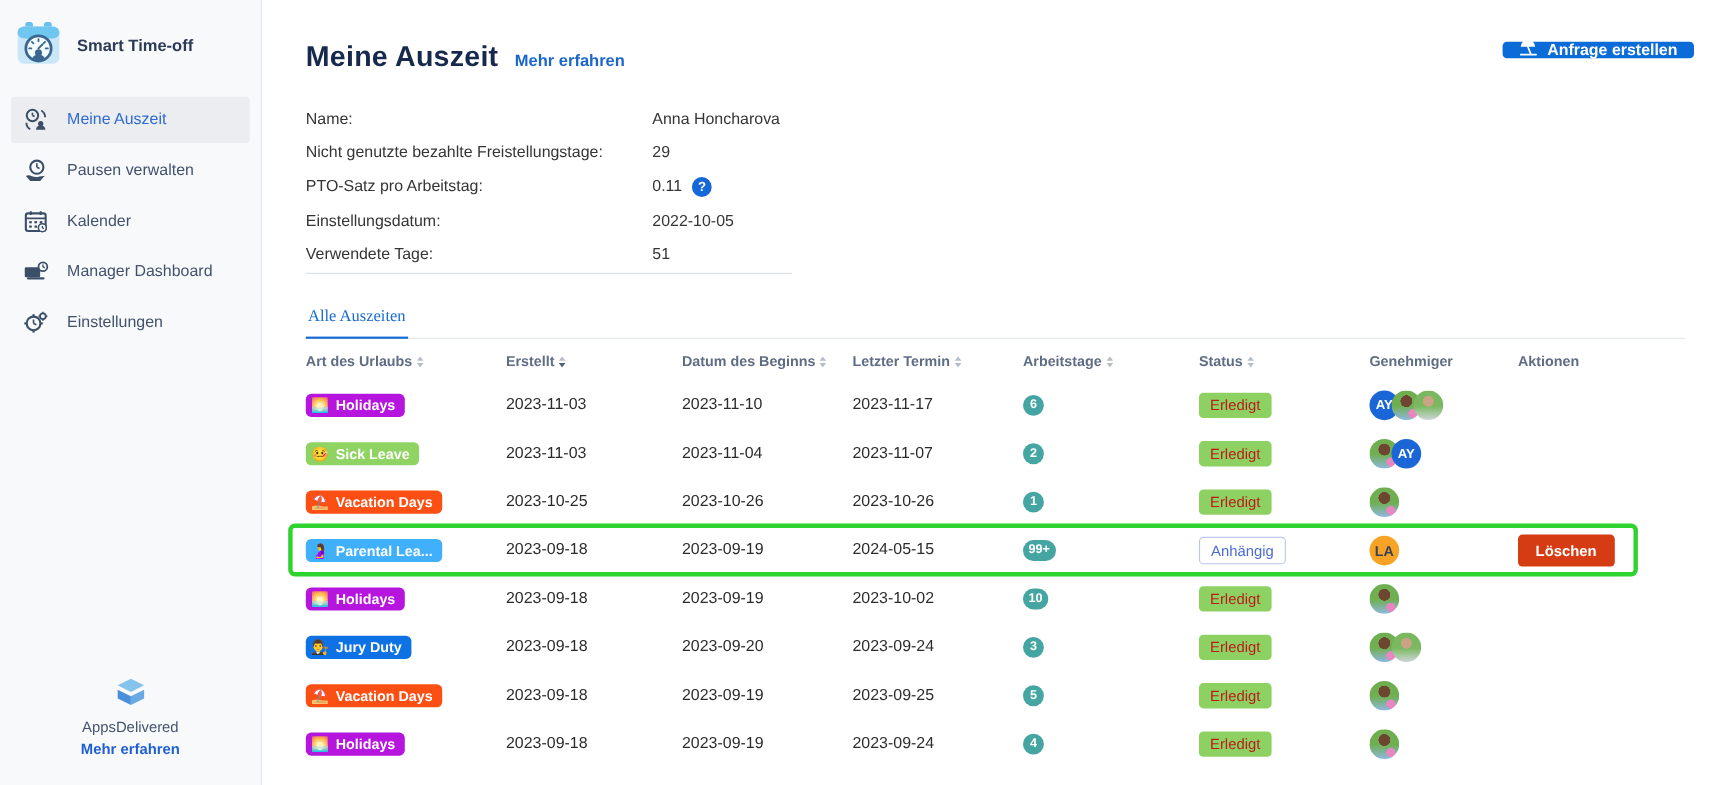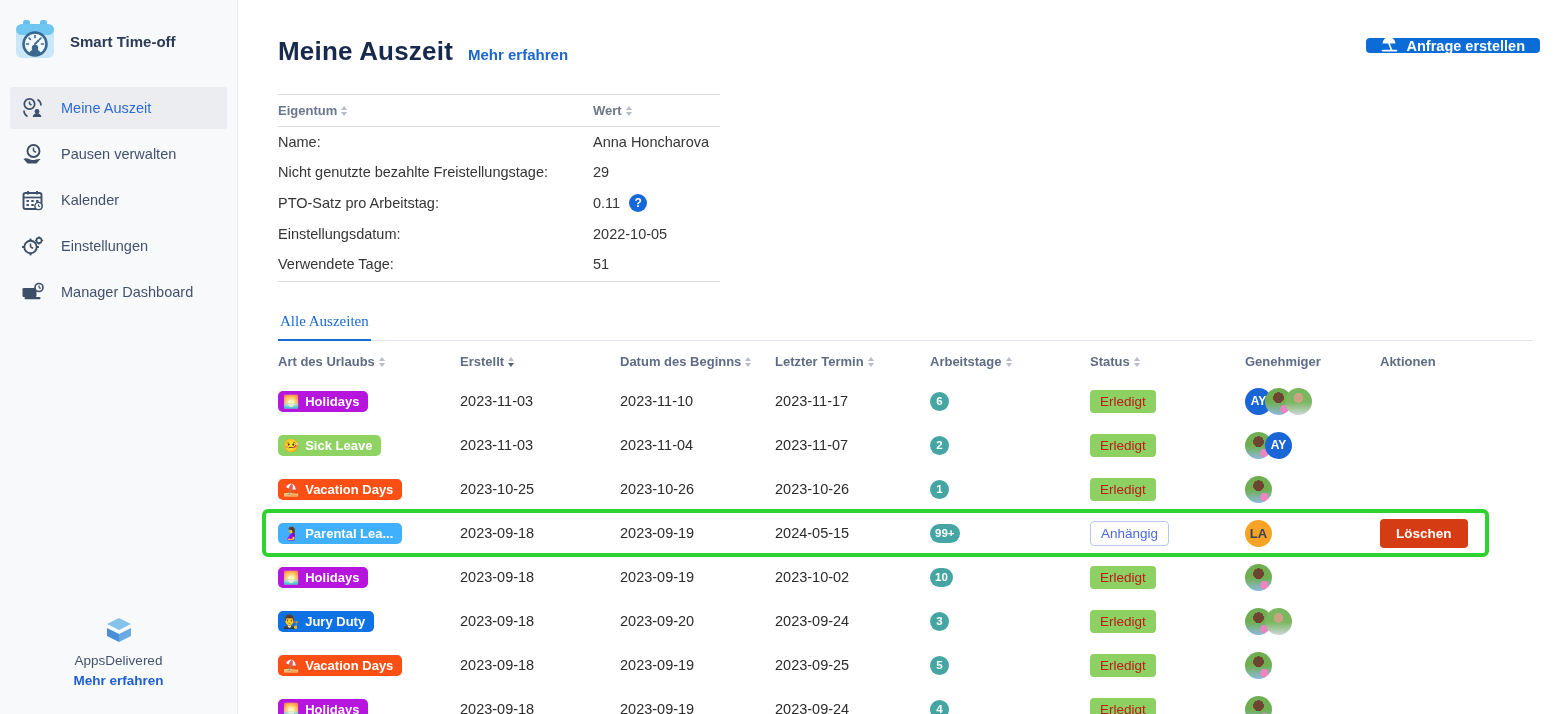--- a/index.html
+++ b/index.html
@@ -150,50 +150,50 @@
               <circle cx="18" cy="18" r="3.6" fill="#f8f9fb" stroke="#3c4f68" stroke-width="1.4"></circle>
               <line x1="18" y1="16.4" x2="18" y2="18.2" stroke="#3c4f68" stroke-width="1.2"></line>
               <line x1="18" y1="18.2" x2="19.4" y2="18.8" stroke="#3c4f68" stroke-width="1.2"></line>
             </svg>
           </span>
           <span>Kalender</span>
         </div>
         <div class="nav-item">
           <span class="icon">
             <svg width="25" height="24" viewBox="0 0 24 24">
+              <rect x="2" y="8" width="14" height="9" rx="1.2" fill="#3c4f68"></rect>
+              <rect x="4" y="17" width="16" height="2.2" rx="1" fill="#3c4f68"></rect>
+              <circle cx="18.5" cy="7.5" r="4" fill="#f8f9fb" stroke="#3c4f68" stroke-width="1.6"></circle>
+              <line x1="18.5" y1="5.4" x2="18.5" y2="7.6" stroke="#3c4f68" stroke-width="1.3"></line>
+              <line x1="18.5" y1="7.6" x2="20.2" y2="8.4" stroke="#3c4f68" stroke-width="1.3"></line>
+            </svg>
+          </span>
+          <span>Manager Dashboard</span>
+        </div>
+        <div class="nav-item">
+          <span class="icon">
+            <svg width="25" height="24" viewBox="0 0 24 24">
               <g fill="#3c4f68">
                 <circle cx="10" cy="13" r="6.2" fill="none" stroke="#3c4f68" stroke-width="1.9"></circle>
                 <line x1="10" y1="9.5" x2="10" y2="13" stroke="#3c4f68" stroke-width="1.5"></line>
                 <line x1="10" y1="13" x2="12.6" y2="14.2" stroke="#3c4f68" stroke-width="1.5"></line>
                 <rect x="9" y="4.6" width="2" height="2.4"></rect>
                 <rect x="9" y="19" width="2" height="2.4"></rect>
                 <rect x="1.6" y="12" width="2.4" height="2"></rect>
                 <rect x="16" y="12" width="2.4" height="2"></rect>
                 <circle cx="18.5" cy="6.5" r="2.6" fill="none" stroke="#3c4f68" stroke-width="1.6"></circle>
                 <rect x="17.8" y="2.4" width="1.4" height="1.8"></rect>
                 <rect x="17.8" y="8.8" width="1.4" height="1.8"></rect>
                 <rect x="14.4" y="5.8" width="1.8" height="1.4"></rect>
                 <rect x="20.8" y="5.8" width="1.8" height="1.4"></rect>
               </g>
             </svg>
           </span>
           <span>Einstellungen</span>
         </div>
-        <div class="nav-item">
-          <span class="icon">
-            <svg width="25" height="24" viewBox="0 0 24 24">
-              <rect x="2" y="8" width="14" height="9" rx="1.2" fill="#3c4f68"></rect>
-              <rect x="4" y="17" width="16" height="2.2" rx="1" fill="#3c4f68"></rect>
-              <circle cx="18.5" cy="7.5" r="4" fill="#f8f9fb" stroke="#3c4f68" stroke-width="1.6"></circle>
-              <line x1="18.5" y1="5.4" x2="18.5" y2="7.6" stroke="#3c4f68" stroke-width="1.3"></line>
-              <line x1="18.5" y1="7.6" x2="20.2" y2="8.4" stroke="#3c4f68" stroke-width="1.3"></line>
-            </svg>
-          </span>
-          <span>Manager Dashboard</span>
-        </div>
       </nav>
     <div class="side-footer">
       <span>
         <svg width="30" height="28" viewBox="0 0 30 28">
           <path d="M15 2 L27 8 L15 14 L3 8 Z" fill="#85c3ec"></path>
           <path d="M3 12 L15 18 L15 26 L3 20 Z" fill="#4a90d9"></path>
           <path d="M27 12 L15 18 L15 26 L27 20 Z" fill="#6aa9e4"></path>
         </svg>
       </span>
       <span class="brand">AppsDelivered</span>
@@ -211,36 +211,20 @@
         <svg width="17" height="15" viewBox="0 0 17 15" fill="none" stroke="#fff" stroke-width="1.6" stroke-linecap="round">
           <path d="M1.5 6.5 A6.5 6.5 0 0 1 14.5 6.5 Z" fill="#fff" stroke="none"></path>
           <line x1="8" y1="6.5" x2="10.5" y2="13"></line>
           <line x1="1.5" y1="13.6" x2="15.5" y2="13.6"></line>
         </svg>
       </span>
       <span>Anfrage erstellen</span>
     </button>
 
     <section class="props">
-      <div class="props-head" id="props-head">
-          <div class="cell">
-            <span>Eigentum</span>
-            <span class="sort">
-              <span class="tri-up"></span>
-              <span class="tri-down"></span>
-            </span>
-          </div>
-          <div class="cell">
-            <span>Wert</span>
-            <span class="sort">
-              <span class="tri-up"></span>
-              <span class="tri-down"></span>
-            </span>
-          </div>
-        </div>
       <div id="props-rows">
           <div class="prop-row">
             <div>Name:</div>
             <div class="prop-value">
               <span>Anna Honcharova</span>
             </div>
           </div>
           <div class="prop-row">
             <div>Nicht genutzte bezahlte Freistellungstage:</div>
             <div class="prop-value">

